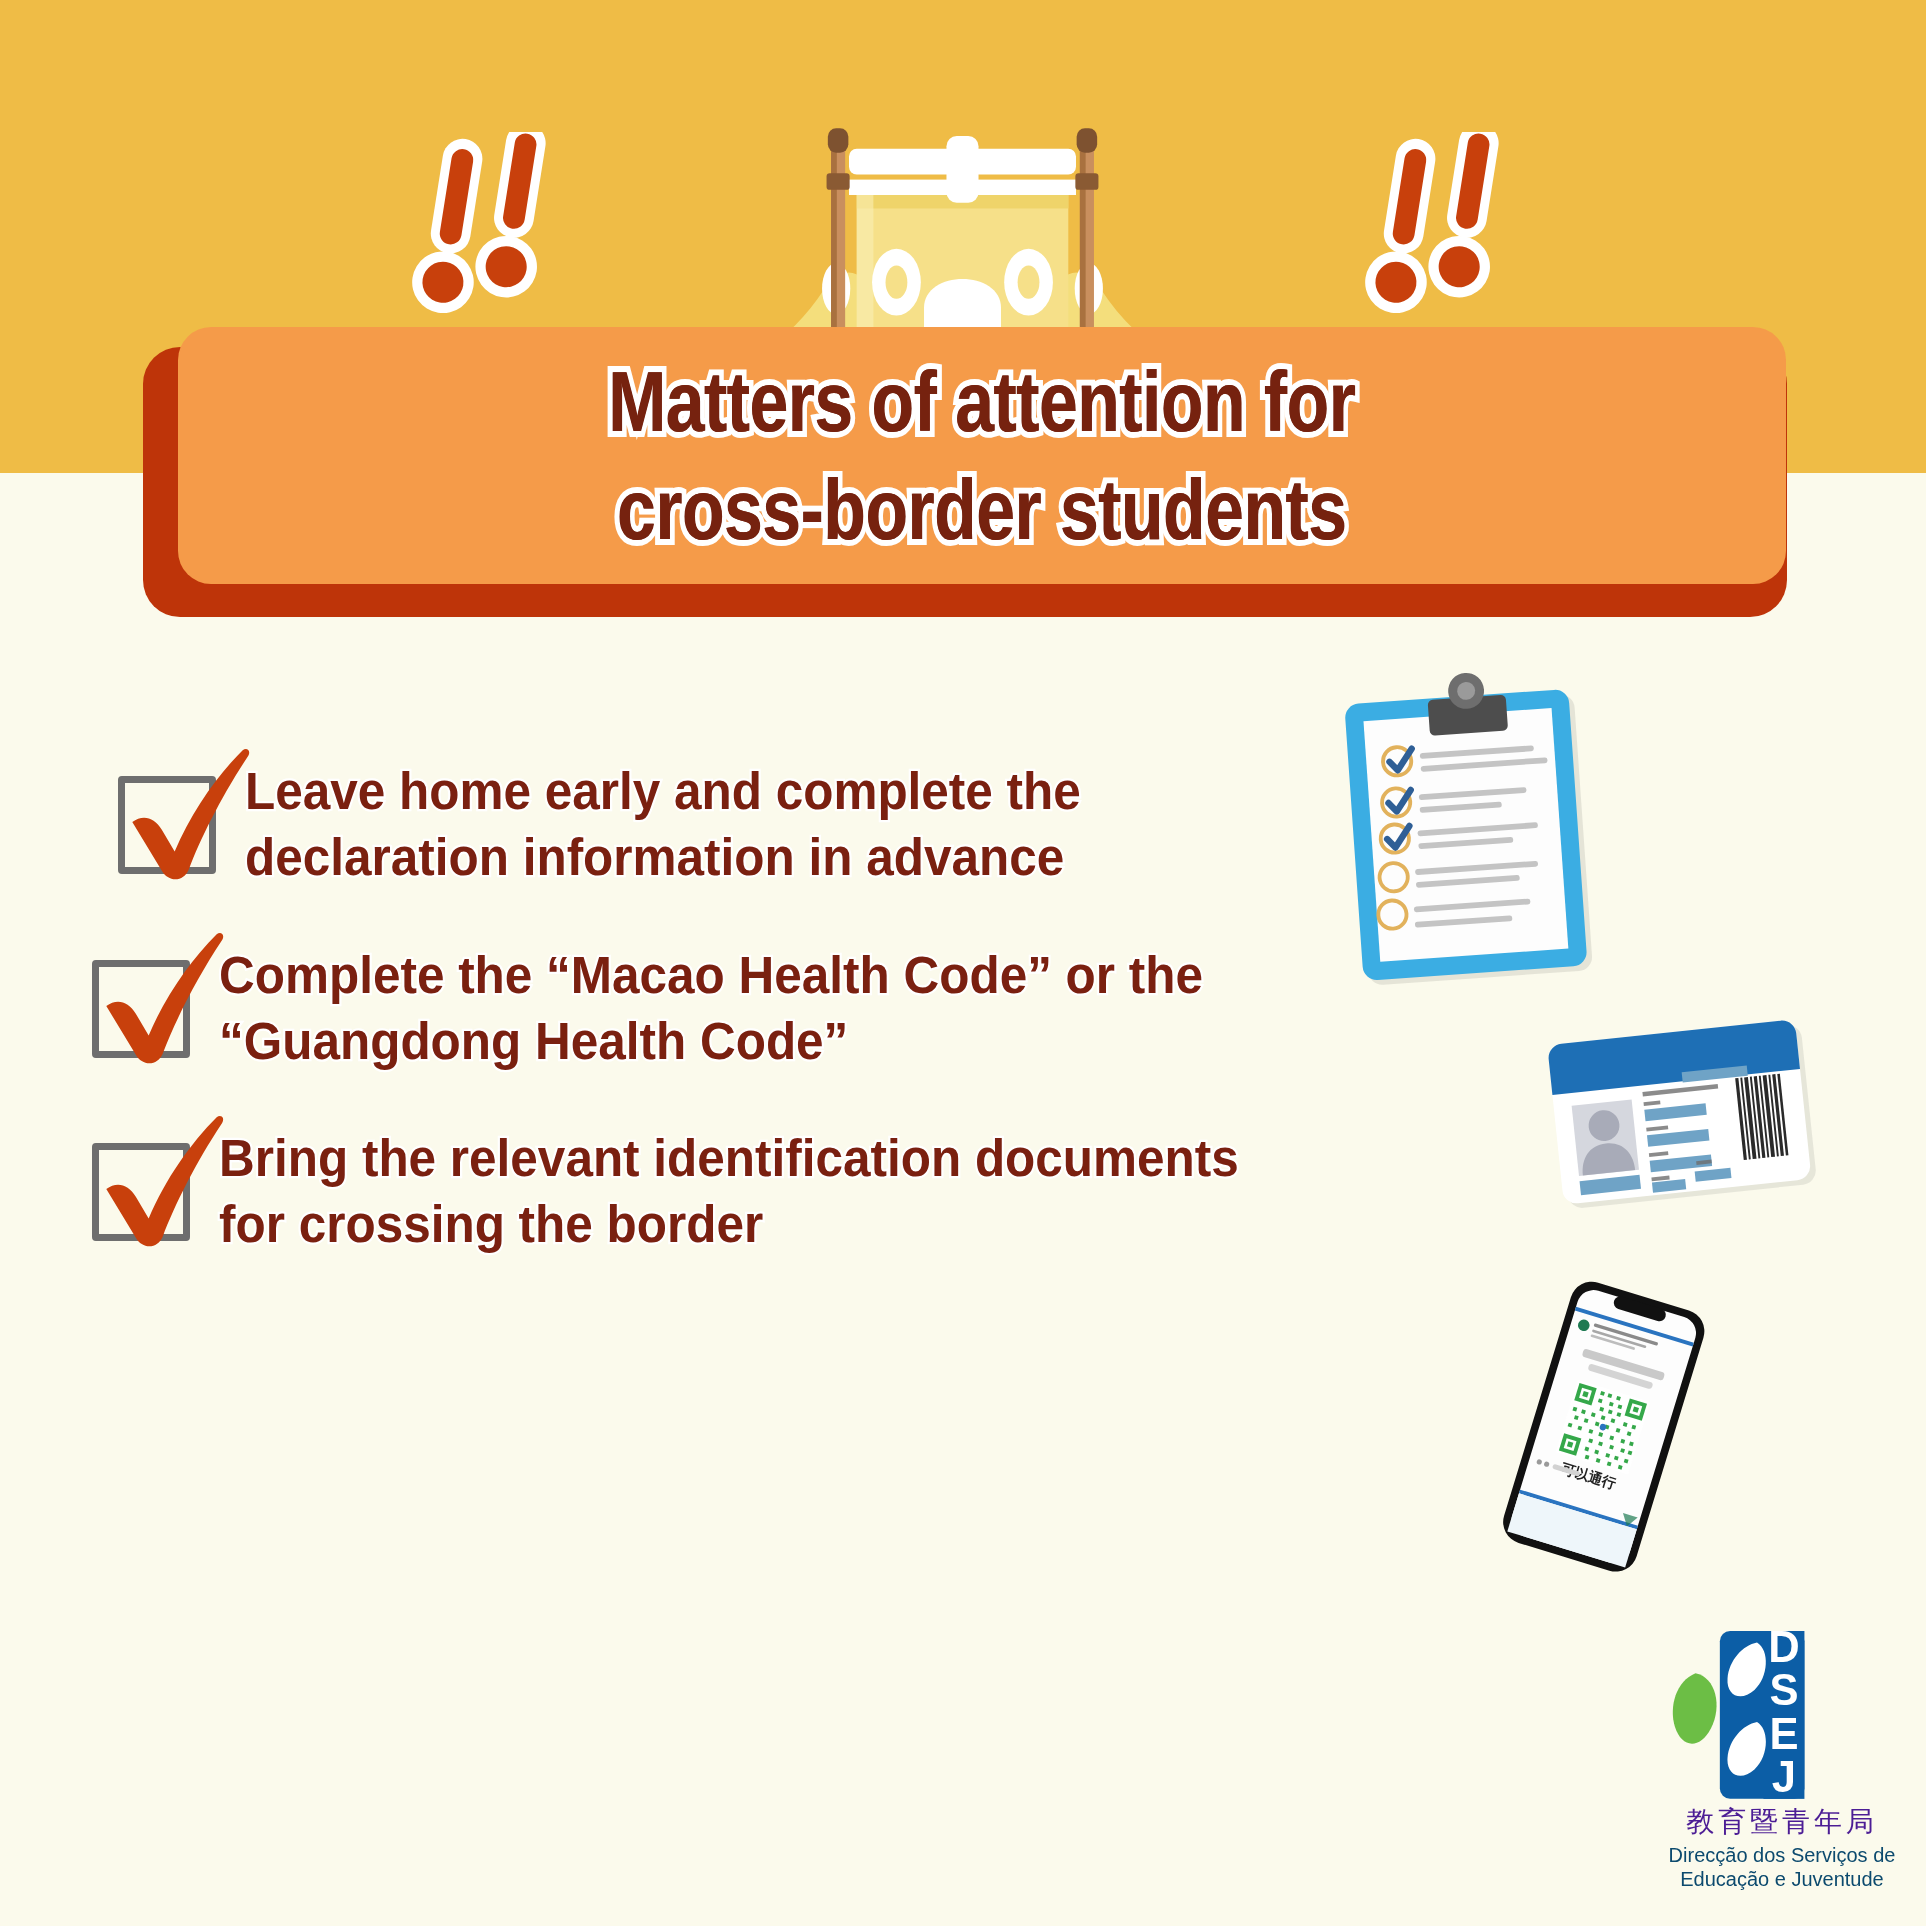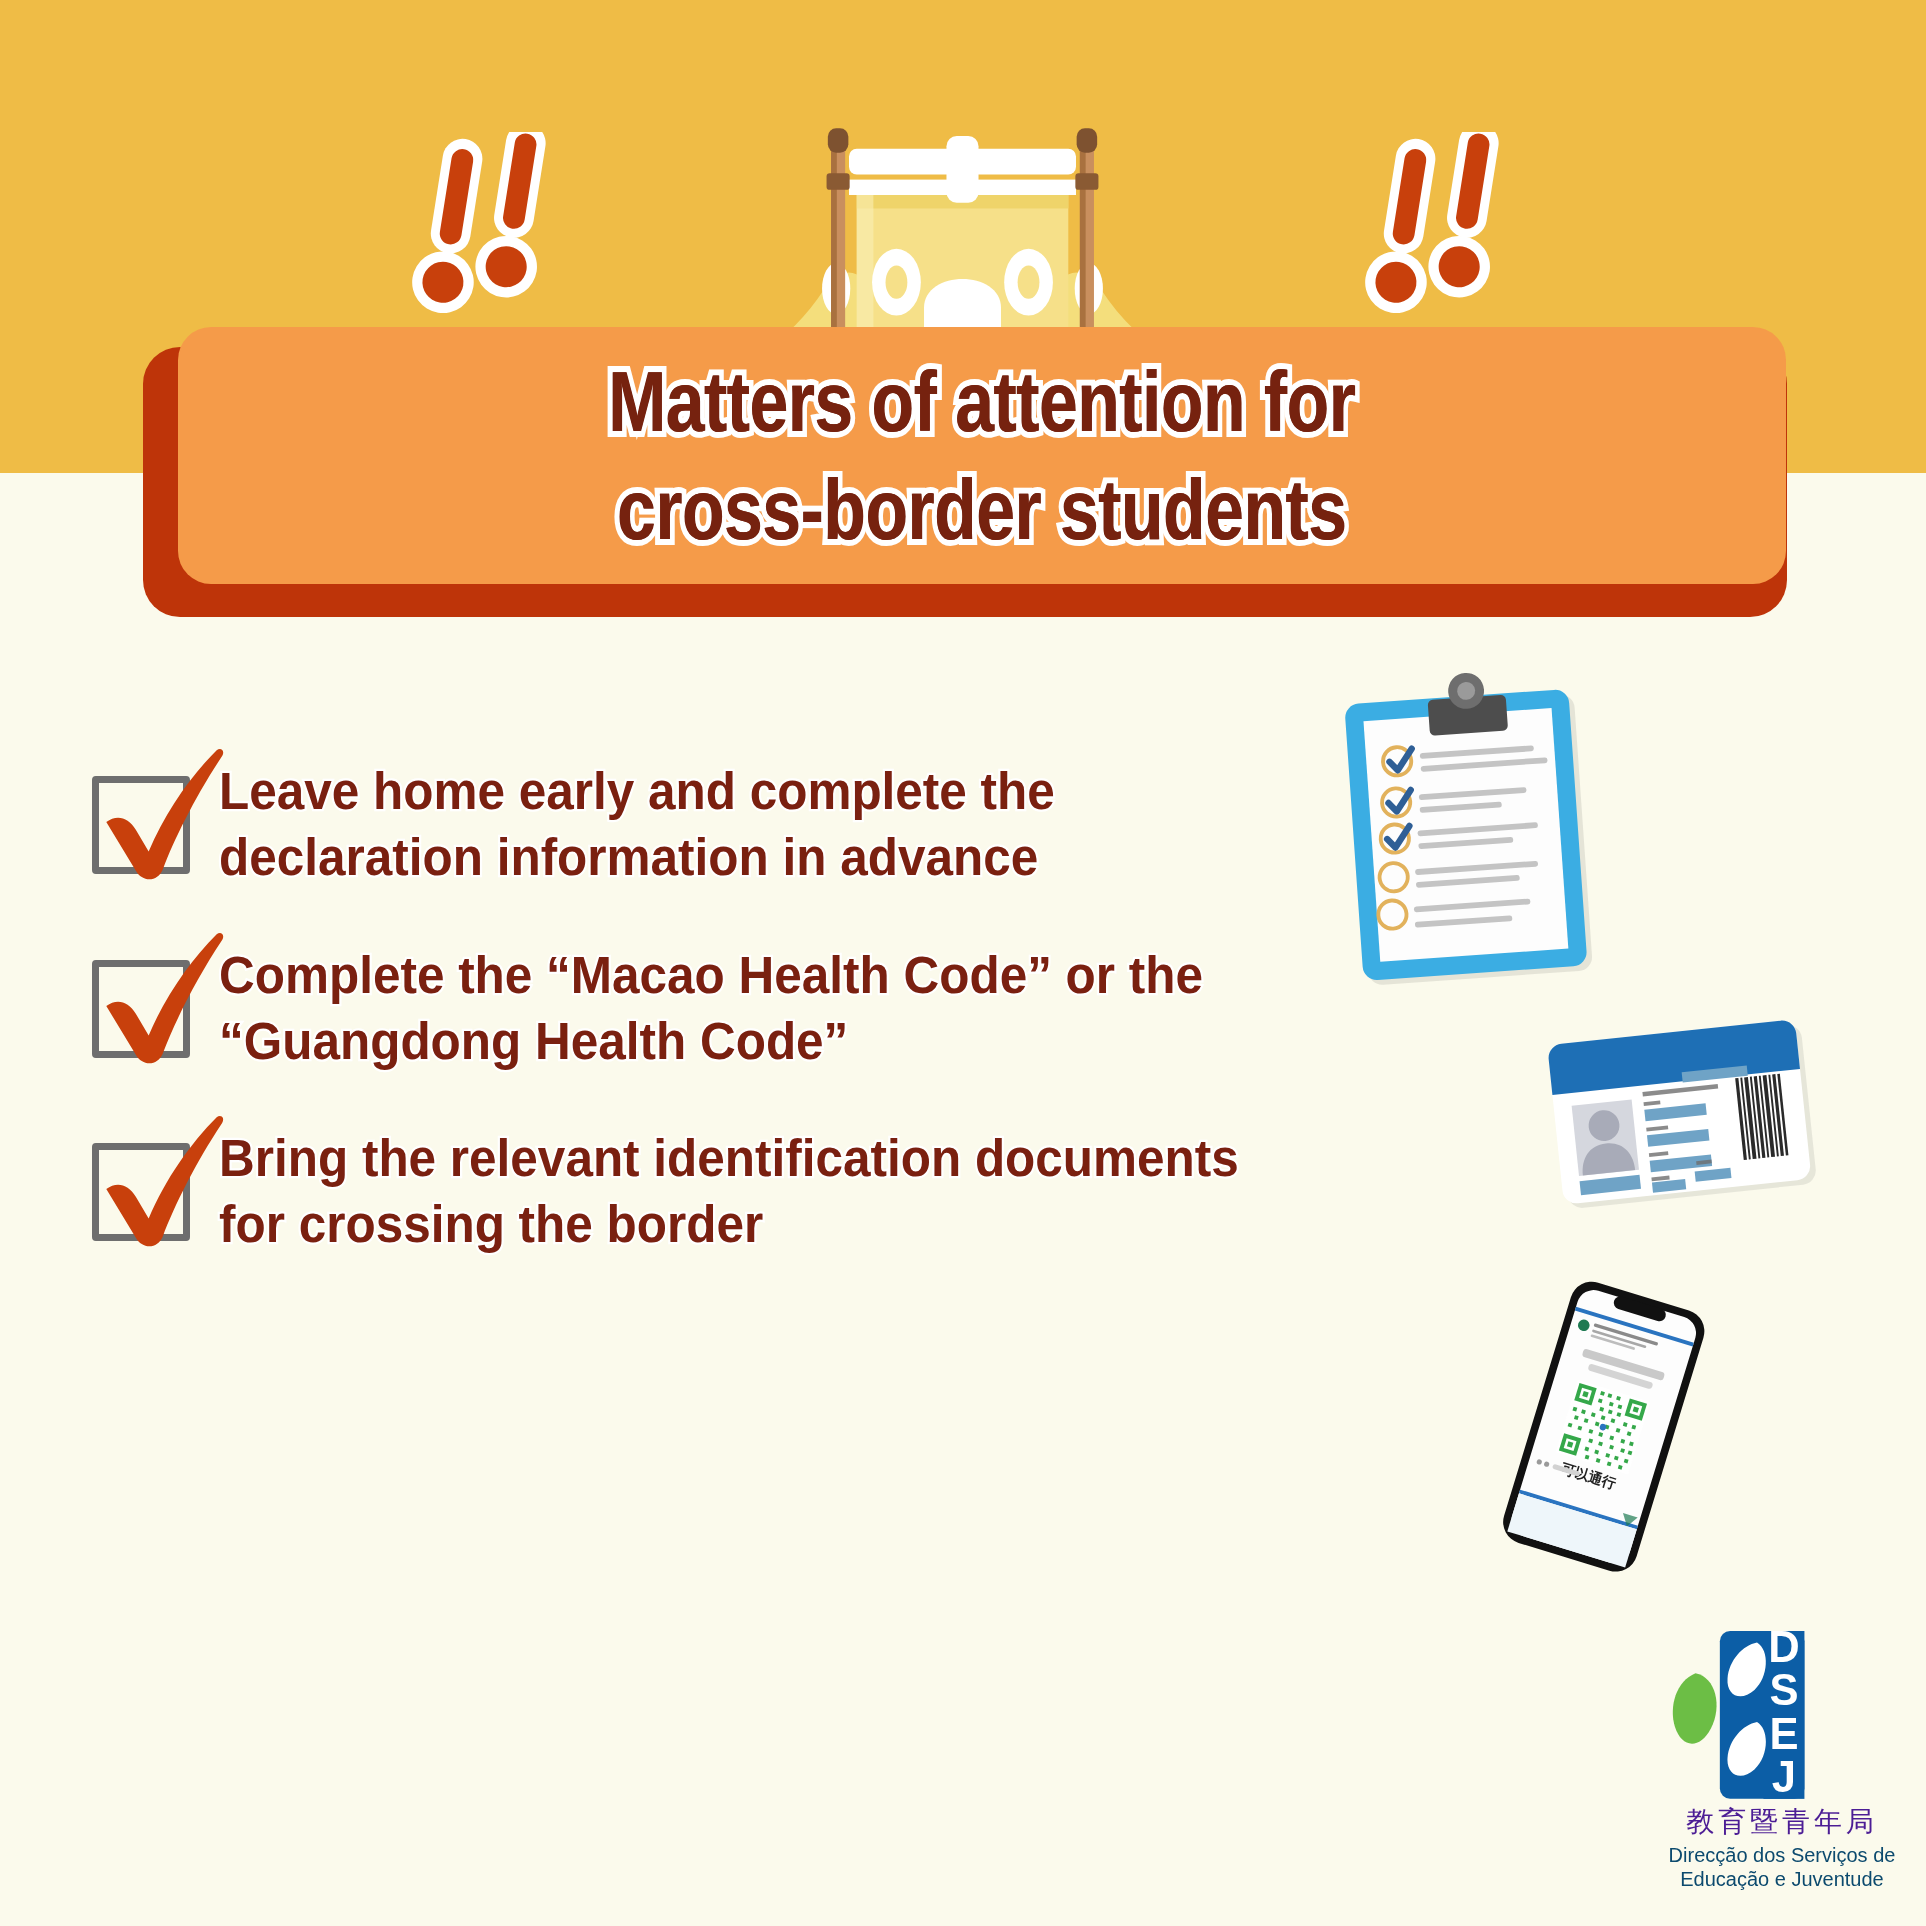--- a/index.html
+++ b/index.html
@@ -63,21 +63,21 @@
     color:#76220F;
     transform:scaleX(0.82);
     white-space:pre-line;
     -webkit-text-stroke:0;
   }
   .banner-inner{position:relative;width:100%;display:flex;align-items:center;justify-content:center;}
 
   
   .list{position:absolute;left:0;top:745px;width:1926px;}
   .row{position:relative;display:flex;align-items:flex-start;margin-bottom:37px;}
-  .row-0{margin-top:0px;}
+  .row-0{margin-top:0px;padding-left:26px;}
   .chk{position:relative;width:148px;min-width:148px;height:138px;margin-left:83px;}
   .chk-box{
     position:absolute;left:9px;top:31px;width:98px;height:98px;
     border:7px solid #6E6E6E;border-radius:3.9px;background:transparent;
     box-sizing:border-box;
   }
   .chk-tick{position:absolute;left:0;top:0;width:148px;height:138px;}
   .row-text{
     margin-left:-11.6px;
     margin-top:14px;

